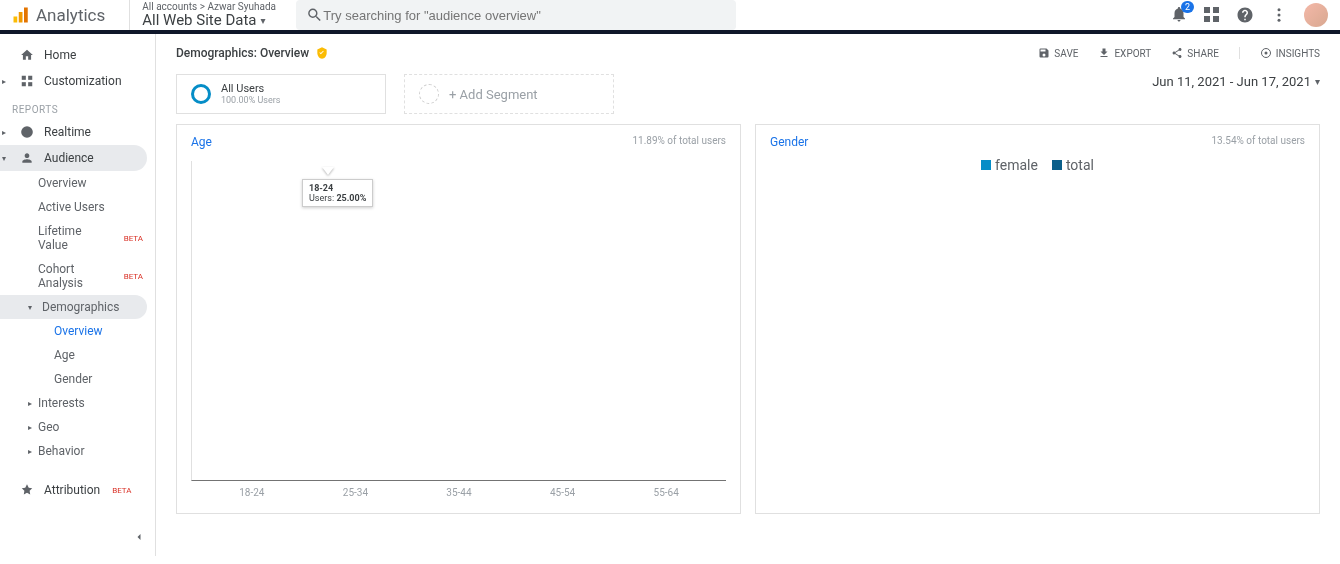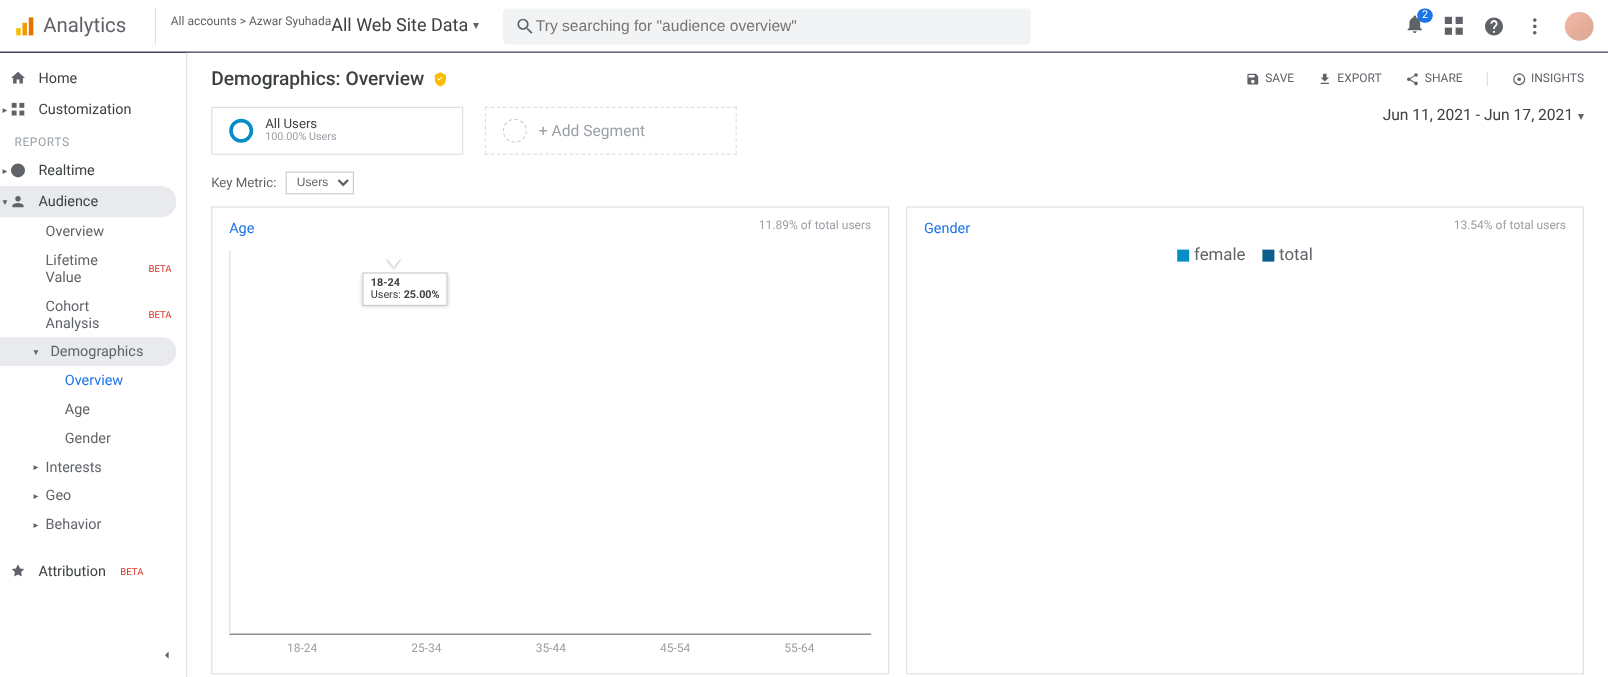--- a/index.html
+++ b/index.html
@@ -1,57 +1,57 @@
 <!DOCTYPE html>
 <html><head>
 <meta charset="utf-8">
 <style>
   * { box-sizing: border-box; margin: 0; padding: 0; }
   body { font-family: Roboto, Arial, sans-serif; font-size: 13px; color: #5f6368; background: #fff; width: 1340px; }
   
   
-  .header { display: flex; align-items: center; height: 44px; border-bottom: 1px solid #0f172a; padding: 0 12px; }
+  .header { display: flex; align-items: center; height: 34px; border-bottom: 4px solid #0f172a; padding: 0 12px; }
   .logo-wrap { display: flex; align-items: center; gap: 6px; padding-right: 12px; }
   .logo-icon { width: 18px; height: 18px; }
   .logo-text { font-size: 17px; color: #5f6368; font-weight: 400; }
   .divider-v { width: 1px; height: 30px; background: #e0e0e0; margin: 0 12px; }
-  .account-selector { display: flex; flex-direction: row; line-height: 1.1; cursor: pointer; }
+  .account-selector { display: flex; flex-direction: column; line-height: 1.1; cursor: pointer; }
   .account-selector .top { font-size: 10px; color: #5f6368; }
   .account-selector .bottom { font-size: 15px; color: #3c4043; display: flex; align-items: center; gap: 4px; }
   .caret { font-size: 10px; color: #5f6368; }
   .search-box { display: flex; align-items: center; background: #f1f3f4; border-radius: 4px; height: 30px; padding: 0 10px; margin-left: 20px; width: 440px; }
   .search-box input { border: none; background: transparent; outline: none; font-size: 13px; color: #5f6368; width: 100%; }
   .header-right { margin-left: auto; display: flex; align-items: center; gap: 16px; }
   .notif-wrap { position: relative; }
   .notif-badge { position: absolute; top: -4px; right: -6px; background: #1a73e8; color: #fff; font-size: 9px; border-radius: 8px; padding: 1px 4px; }
   .avatar { width: 24px; height: 24px; border-radius: 50%; background: linear-gradient(135deg,#f4b8a8,#d8a890); }
   .icon-btn { width: 18px; height: 18px; cursor: pointer; fill: #5f6368; }
   .apps-grid { width:16px; height:16px; display:grid; grid-template-columns:repeat(2,6px); grid-template-rows:repeat(2,6px); gap:3px; }
   .apps-grid div { background:#5f6368; }
   
   
   .main { display: flex; }
   .sidebar { width: 156px; border-right: 1px solid #e0e0e0; padding-top: 8px; height: 522px; position: relative; }
-  .nav-item { display: flex; align-items: center; gap: 10px; padding: 6px 8px; font-size: 12px; color: #3c4043; cursor: pointer; position: relative; }
+  .nav-item { display: flex; align-items: center; gap: 10px; padding: 6px 20px; font-size: 12px; color: #3c4043; cursor: pointer; position: relative; }
   .nav-item.small { padding: 5px 12px 5px 38px; color: #5f6368; }
   .nav-item.smaller { padding: 5px 12px 5px 54px; color: #5f6368; }
   .nav-item.active { background: #e8eaed; border-radius: 0 16px 16px 0; margin-right: 8px; }
   .nav-item.active-sub { color: #1a73e8; }
   .nav-item .expand { position: absolute; left: 2px; font-size: 8px; color: #5f6368; }
   .nav-item .expand-sub { position: absolute; left: 28px; font-size: 8px; color: #5f6368; }
   .nav-item.demographics { background: #e8eaed; border-radius: 0 16px 16px 0; margin-right: 8px; padding-left:42px; }
   .reports-label { font-size: 10px; color: #9aa0a6; padding: 10px 12px 4px; letter-spacing: 0.5px; }
   .sidebar-icon { width: 14px; height: 14px; fill: #5f6368; }
   .beta { font-size: 8px; color: #d93025; vertical-align: super; margin-left:2px; }
   .collapse-btn { position: absolute; bottom: 10px; right: 10px; cursor: pointer; }
   
   
   .content { flex: 1; padding: 12px 20px; background: #fff; }
   .page-header { display: flex; align-items: center; }
-  .page-title { font-size: 16px; color: #3c4043; font-weight: 500; display:flex; align-items:center; gap:6px; }
+  .page-title { font-size: 12px; color: #3c4043; font-weight: 500; display:flex; align-items:center; gap:6px; }
   .shield { width:14px; height:14px; }
   .page-actions { margin-left: auto; display: flex; gap: 20px; }
   .page-action { display: flex; align-items: center; gap: 4px; font-size: 10px; color: #5f6368; cursor: pointer; }
   .page-action .mini-icon { width:12px; height:12px; fill:#5f6368; }
   
   .segment-row { display: flex; align-items: flex-start; margin-top: 14px; }
   .segment-box { border:1px solid #e0e0e0; display:flex; align-items:center; gap:10px; padding:8px 14px; width:210px; height:40px; cursor:pointer; }
   .segment-circle { width:20px; height:20px; border:3px solid #058dc7; border-radius:50%; }
   .segment-circle.dashed { border:1px dashed #ccc; }
   .segment-text { display:flex; flex-direction:column; line-height:1.2; }
@@ -171,20 +171,23 @@
       <span class="expand">▾</span>
       <svg class="sidebar-icon" viewBox="0 0 24 24">
           <path d="M12 12c2.21 0 4-1.79 4-4s-1.79-4-4-4-4 1.79-4 4 1.79 4 4 4zm0 2c-2.67 0-8 1.34-8 4v2h16v-2c0-2.66-5.33-4-8-4z"></path>
         </svg>
       <span>Audience</span>
     </div>
     <div class="nav-item small">
         <span>Overview</span>
       </div>
     <div class="nav-item small">
+        <span>Active Users</span>
+      </div>
+    <div class="nav-item small">
         <span>Lifetime Value</span>
         <span class="beta">BETA</span>
       </div>
     <div class="nav-item small">
         <span>Cohort Analysis</span>
         <br>
         <span class="beta">BETA</span>
       </div>
     <div class="nav-item small demographics">
         <span class="expand-sub">▾</span>
@@ -281,24 +284,20 @@
       <div class="segment-box add-segment">
         <div class="segment-circle dashed"></div>
         <span>+ Add Segment</span>
       </div>
       <div class="date-range">
         <span>Jun 11, 2021 - Jun 17, 2021</span>
         <span class="caret">▾</span>
       </div>
     </div>
 
-    <div class="key-metric">
-      <span>Key Metric:</span>
-      <select><option>Users</option></select>
-    </div>
 
     <div class="charts">
 
       <div class="chart-card">
         <div class="chart-header">
           <span class="chart-title">Age</span>
           <span class="chart-sub">11.89% of total users</span>
         </div>
         <div class="barchart">
           <div class="plot">

